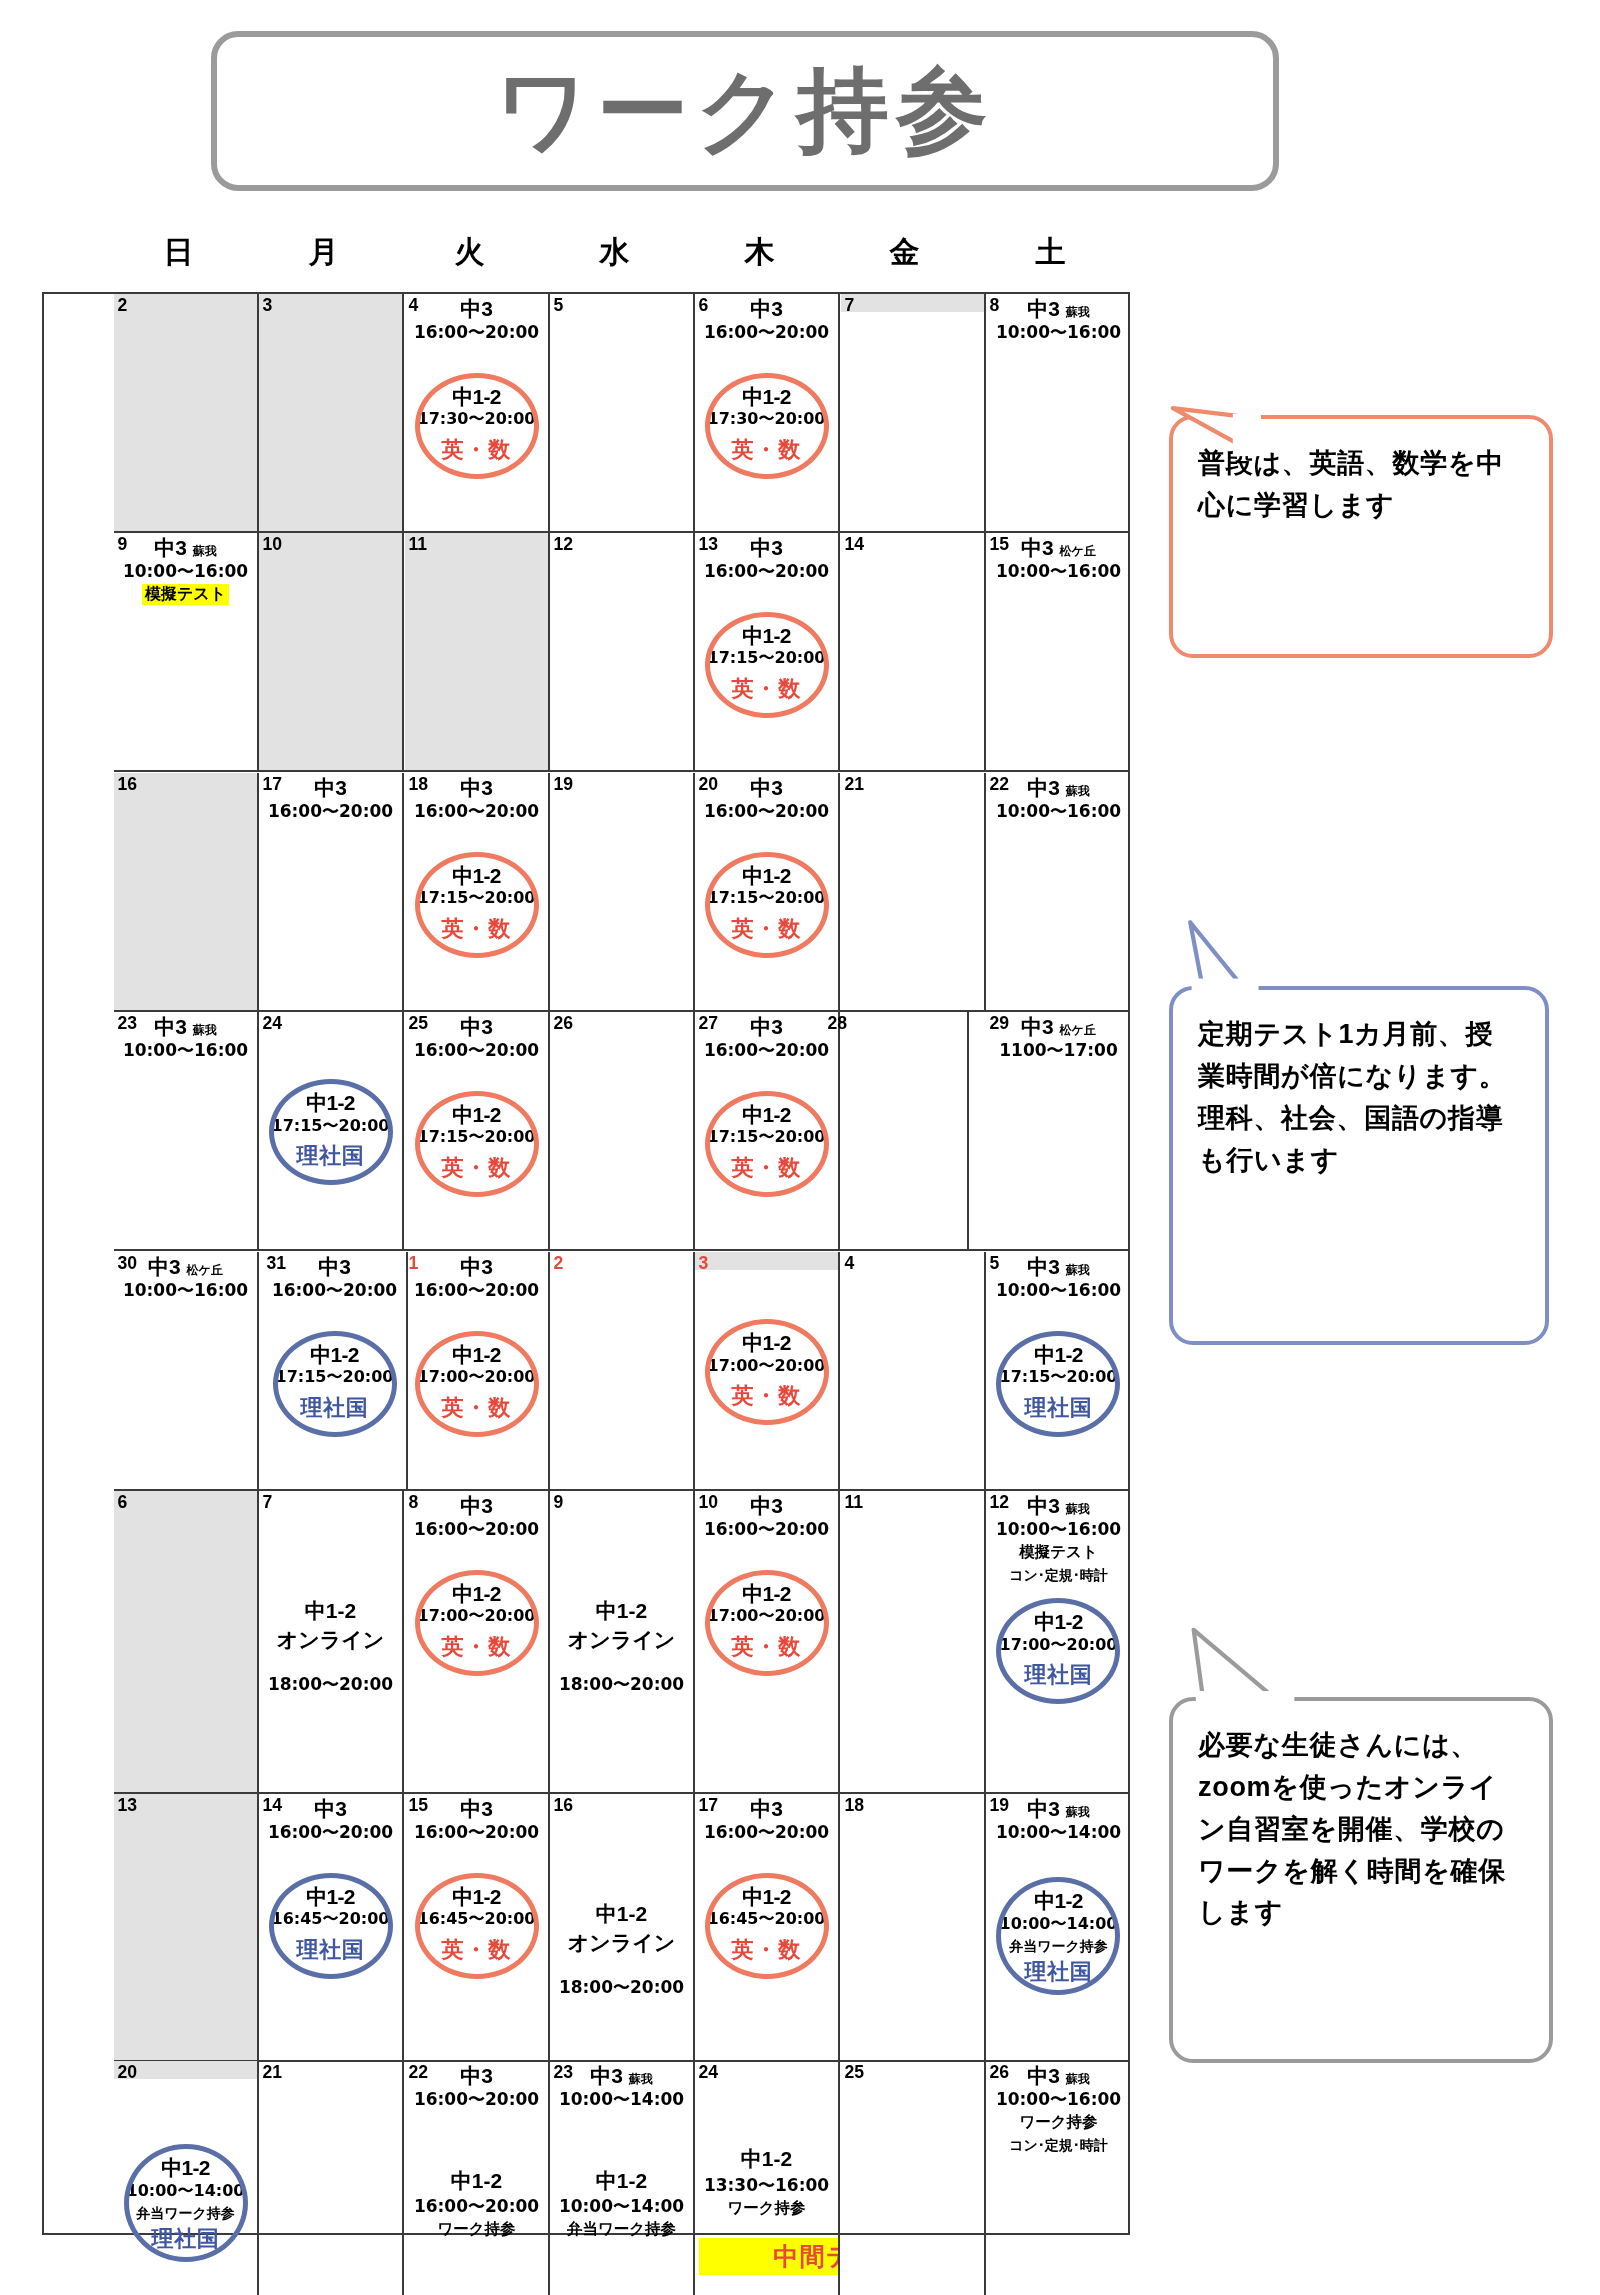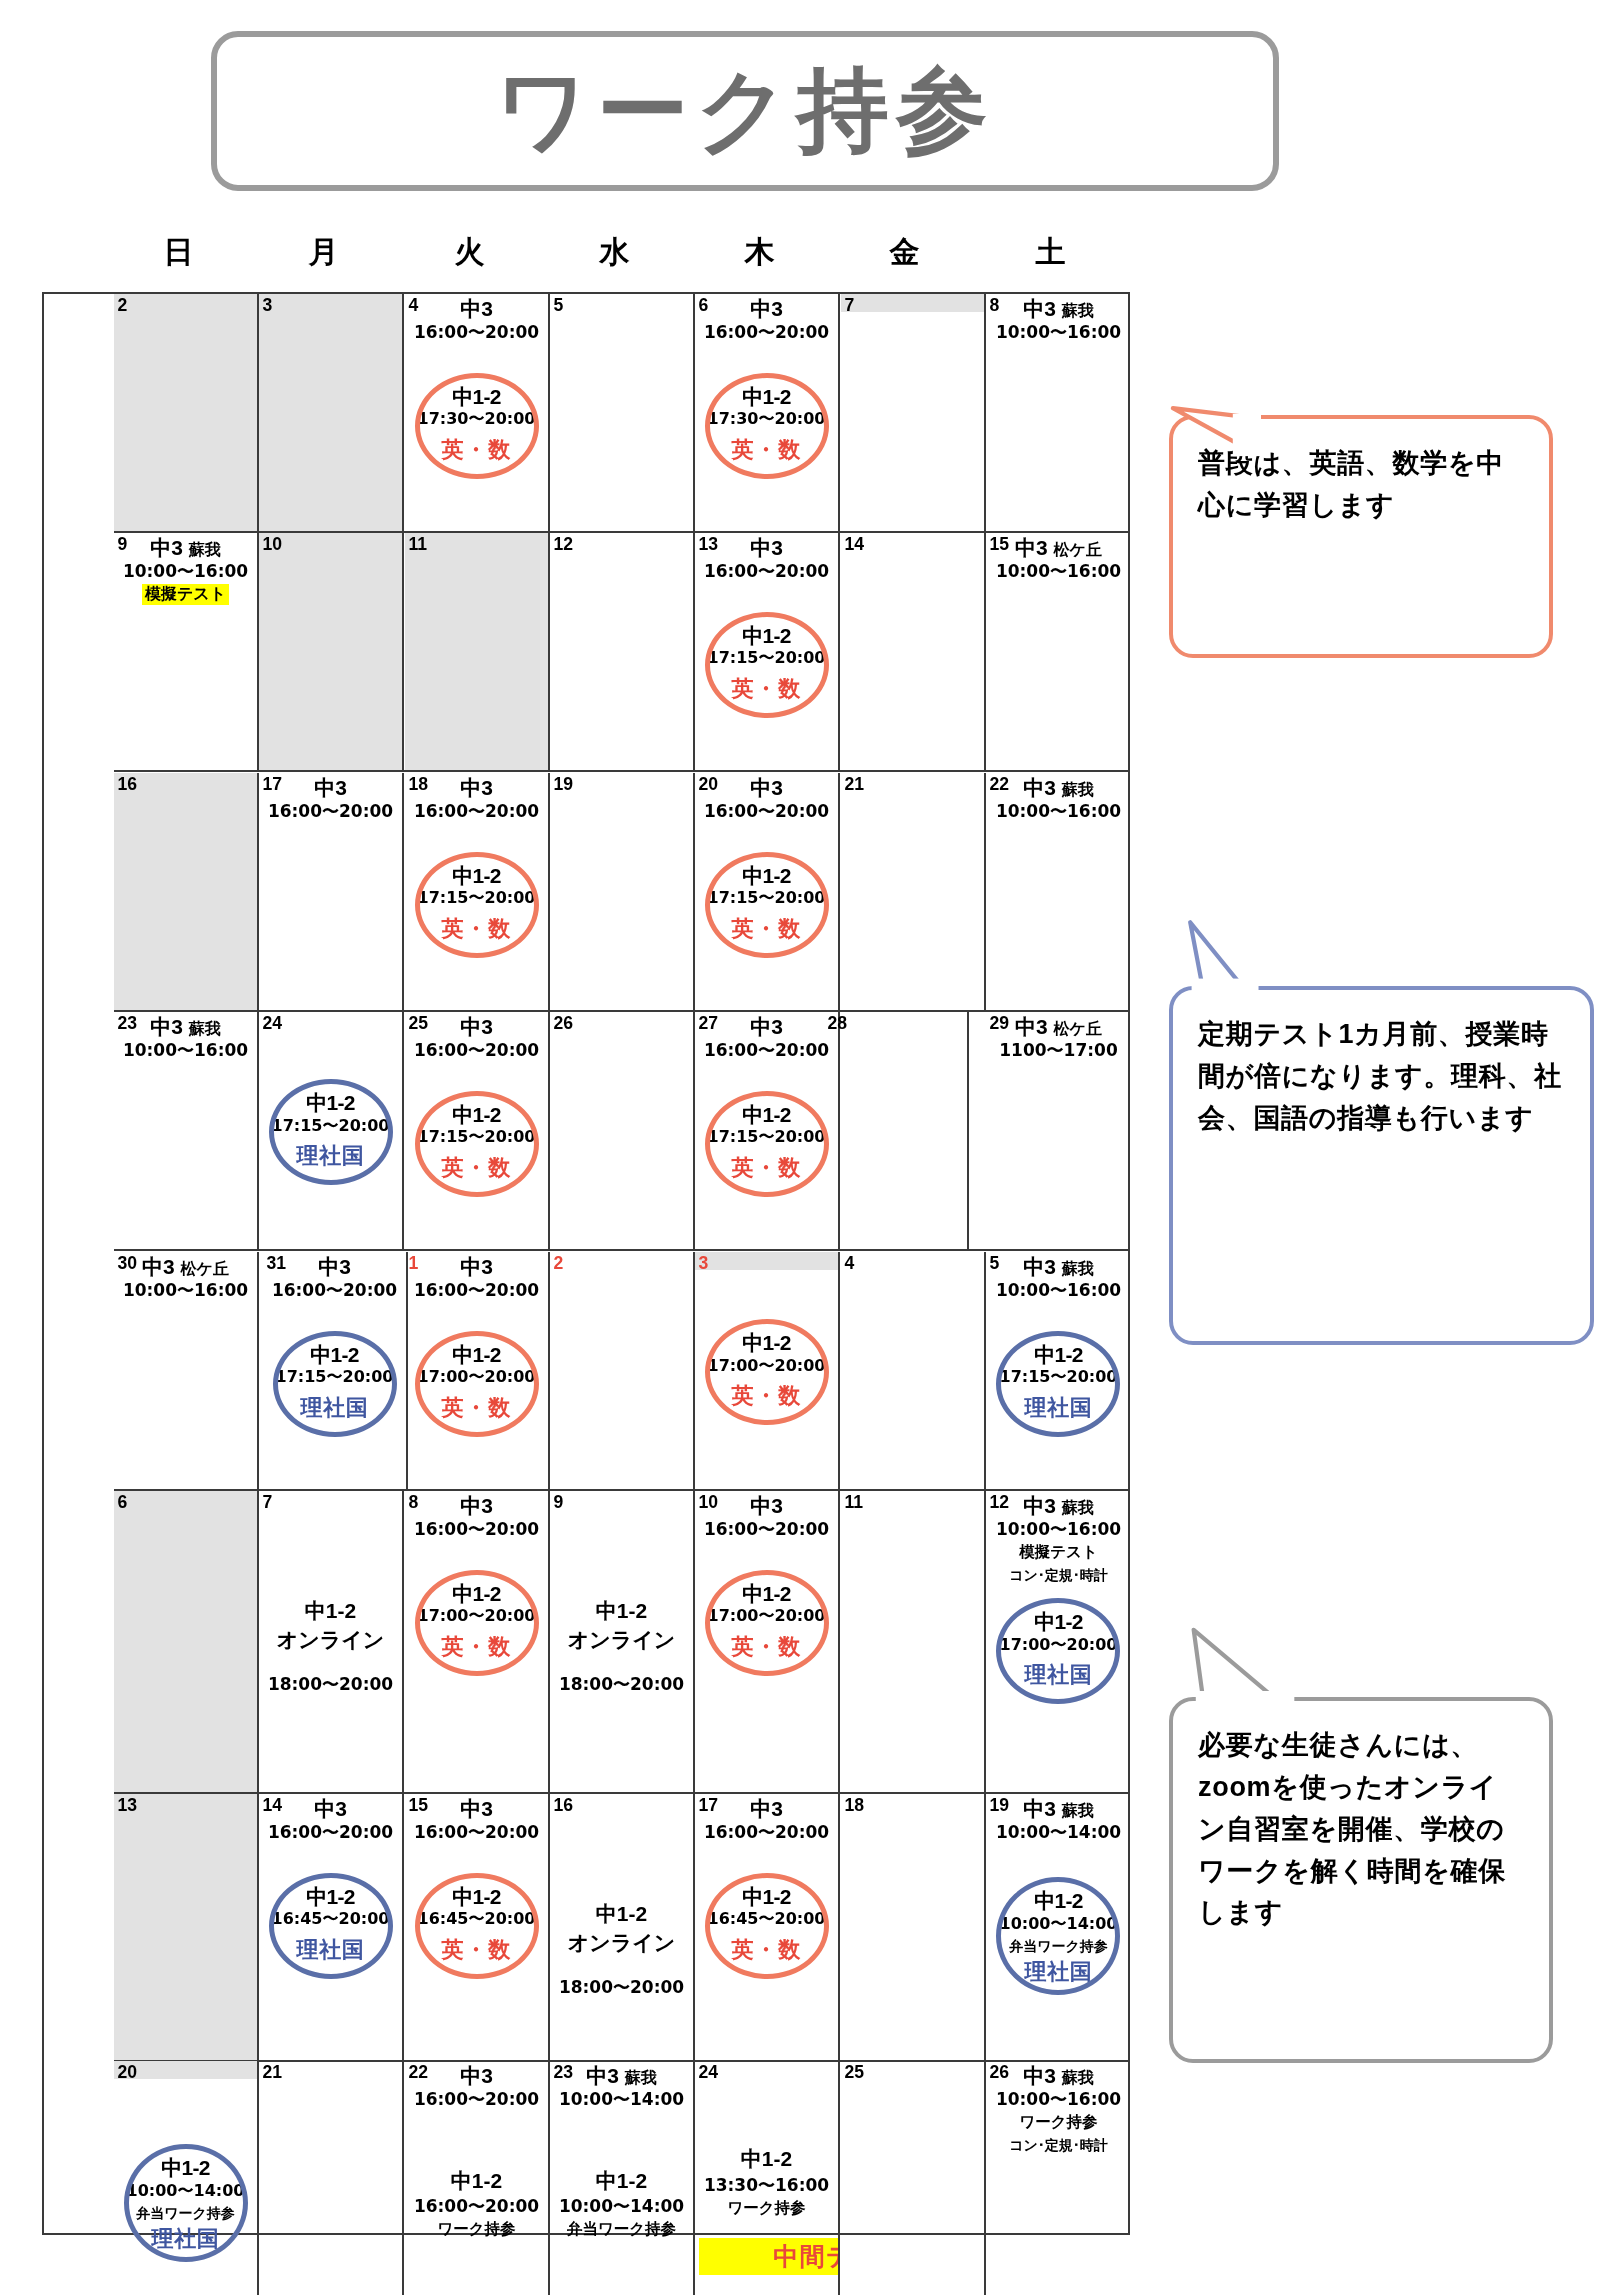--- a/index.html
+++ b/index.html
@@ -50,21 +50,21 @@
   }
   .cell.lastcol{border-right:none;}
   .cell.gray{background:#e2e2e2;}
   .cell.topgray::before{content:"";position:absolute;left:0;top:0;width:100%;height:18.3px;background:#e2e2e2;}
   .daynum{
     position:absolute;left:3.5px;top:0.7px;font-size:17.6px;font-weight:bold;z-index:5;
   }
   .daynum.red{color:#e8483a;}
   .l{position:absolute;width:100%;text-align:center;white-space:nowrap;}
   .b1{font-size:21px;font-weight:bold;}
-  .b1 .sm{font-size:16px;font-weight:bold;}
+  .b1 .sm{font-size:12px;font-weight:bold;}
   .t1{font-size:17px;font-weight:bold;font-family:"DejaVu Sans",sans-serif;}
   .t2{font-size:15.5px;font-weight:bold;}
   .tiny{font-size:14px;font-weight:bold;}
   .yellow{background:#ffff00;display:inline-block;padding:0 2.8px;font-size:16px;font-weight:bold;}
   
   .circ{
     position:absolute;border-radius:50%;box-sizing:border-box;z-index:2;
   }
   .circ.red{border:5px solid #f07a5f;}
   .circ.blue{border:5px solid #5a6fa8;}
@@ -454,21 +454,21 @@
 </div>
 
 <div class="callout orange" style="left:1169px;top:415px;width:384px;height:243px;">
   <span>普段は、英語、数学を中心に学習します</span>
 </div>
 <svg style="position:absolute;left:1120px;top:394px;width:141px;height:113px" viewBox="0 0 200 160" width="141" height="113">
   <polygon points="75,20 175,75 175,32" fill="#fff" stroke="#f08a6d" stroke-width="6" stroke-linejoin="round"></polygon>
   <rect x="160" y="28" width="40" height="60" fill="#fff"></rect>
 </svg>
 
-<div class="callout blue" style="left:1169px;top:986px;width:425px;height:359px;">
+<div class="callout blue" style="left:1169px;top:986px;width:380px;height:359px;">
   <span>定期テスト1カ月前、授業時間が倍になります。理科、社会、国語の指導も行います</span>
 </div>
 <svg style="position:absolute;left:1162px;top:908px;width:155px;height:113px" viewBox="0 0 220 160" width="155" height="113">
   <polygon points="40,20 125,125 60,125" fill="#fff" stroke="#7f8fc4" stroke-width="6" stroke-linejoin="round"></polygon>
   <rect x="42" y="100" width="95" height="32" fill="#fff"></rect>
 </svg>
 
 <div class="callout gray" style="left:1169px;top:1697px;width:384px;height:366px;">
   <span>必要な生徒さんには、zoomを使ったオンライン自習室を開催、学校のワークを解く時間を確保します</span>
 </div>

